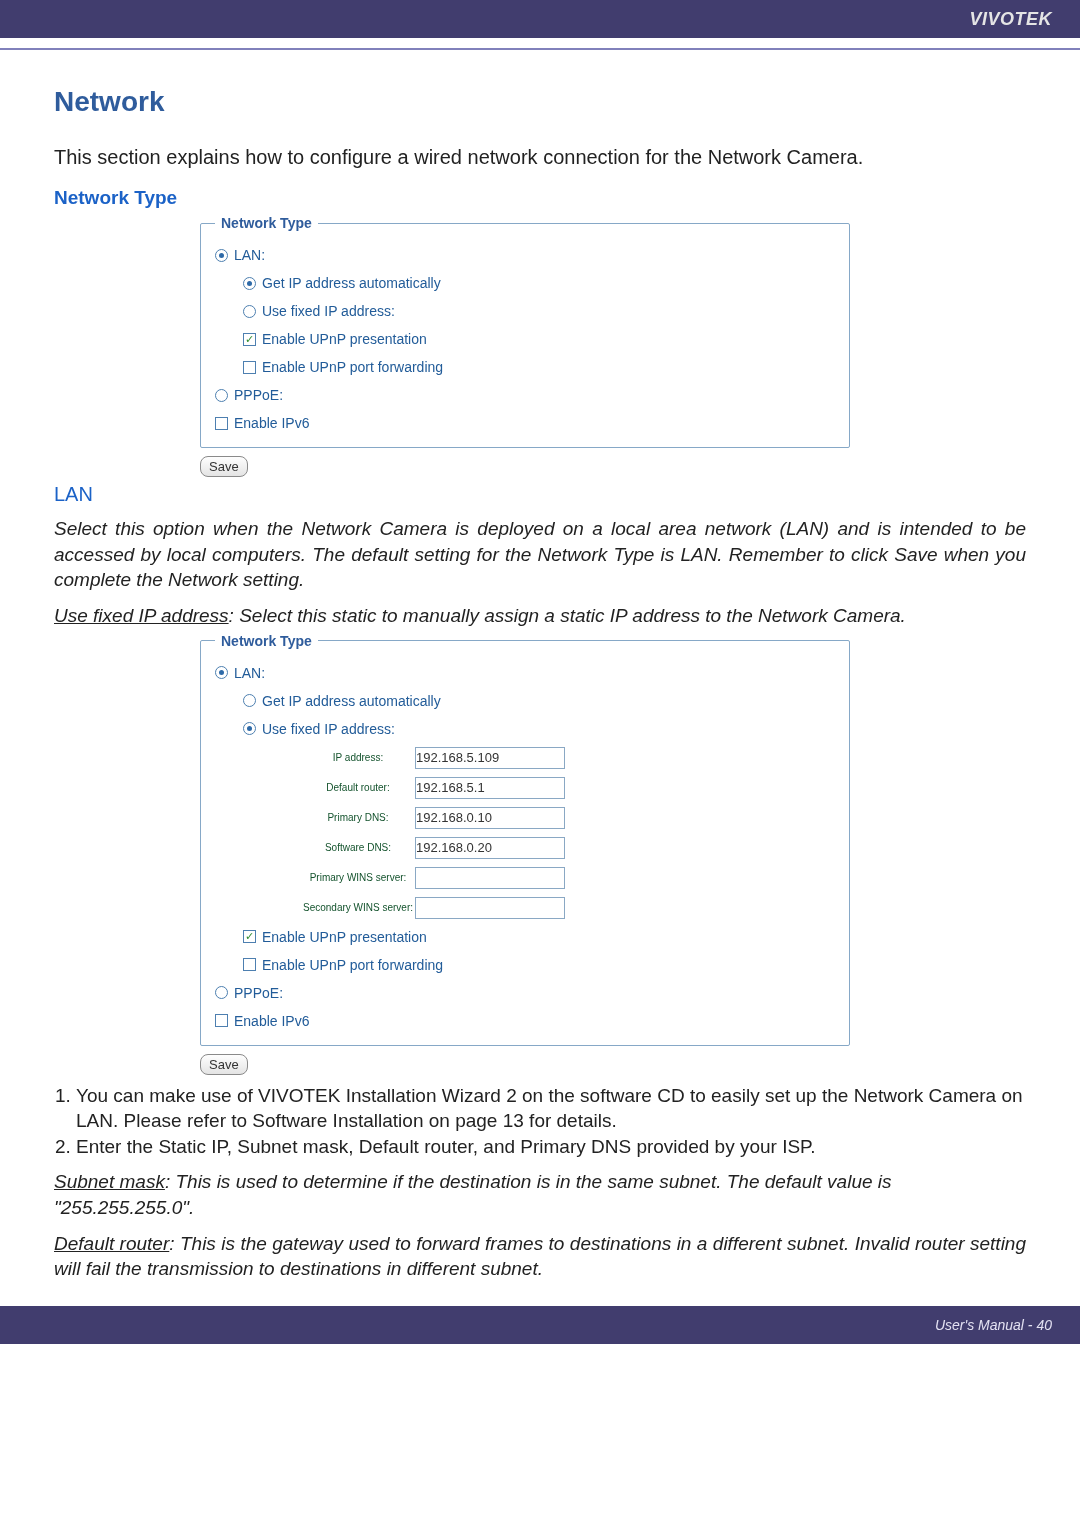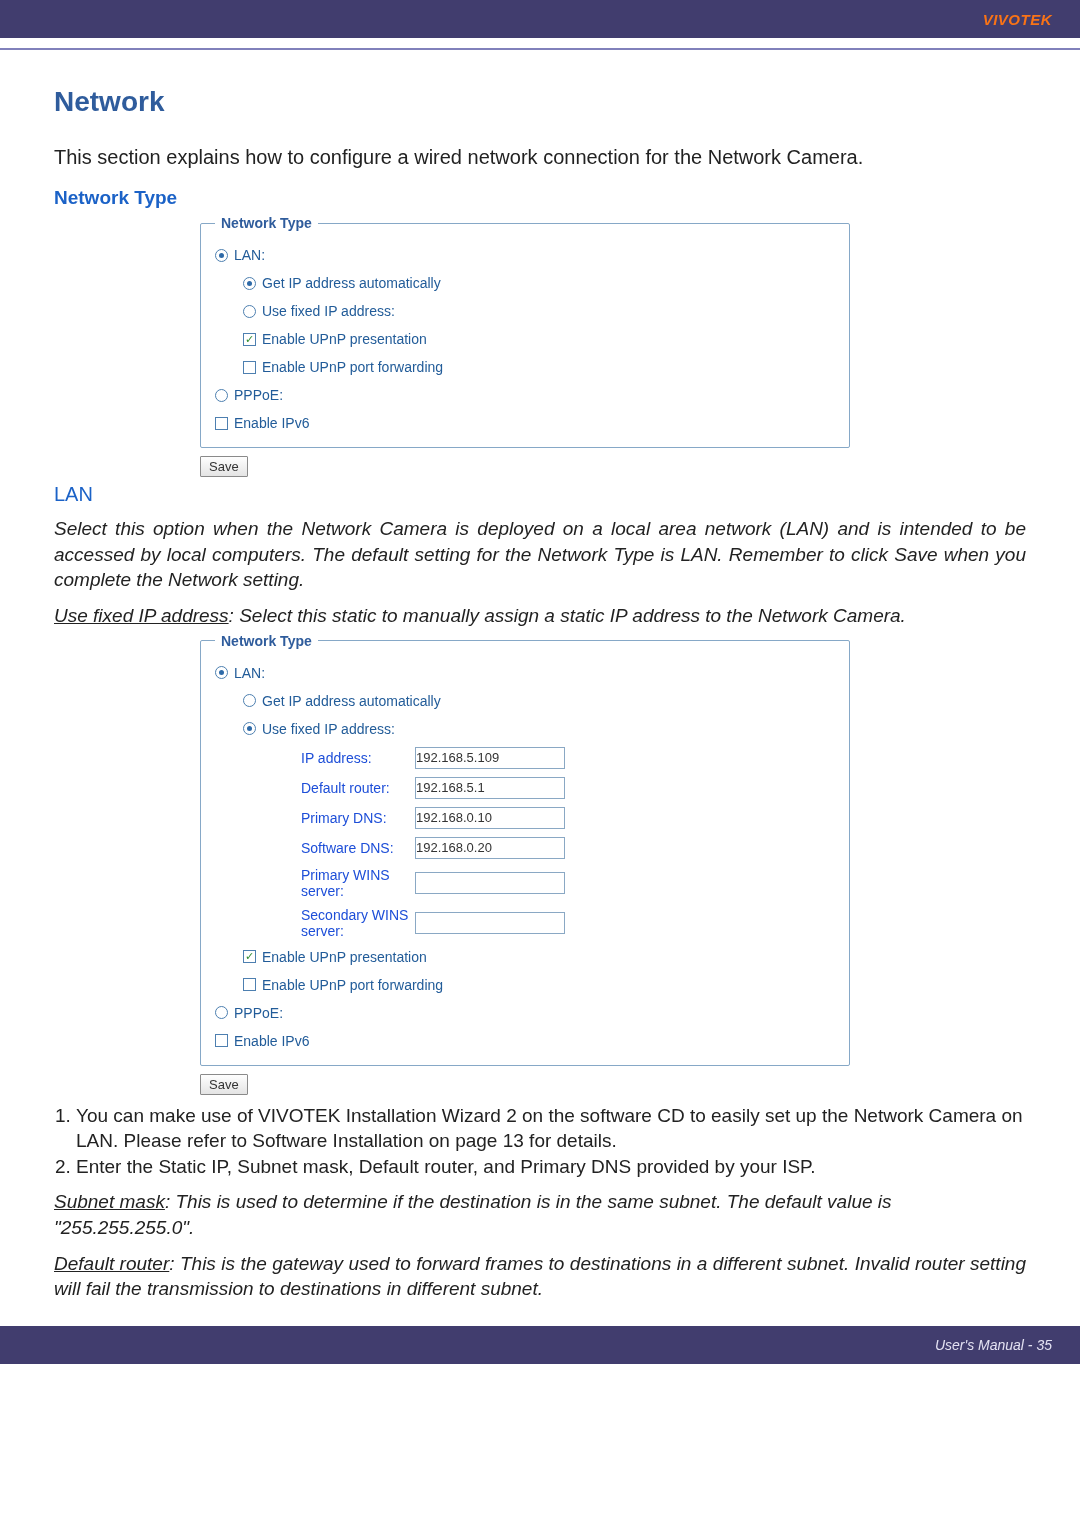--- a/index.html
+++ b/index.html
@@ -1,38 +1,38 @@
 <!DOCTYPE html>
 <html><head>
 <meta charset="utf-8">
 <style>
   * { box-sizing: border-box; margin: 0; padding: 0; }
   body { font-family: Arial, Helvetica, sans-serif; background: #fff; width: 1080px; }
   .page-header { background: #413d6e; height: 38px; display: flex; align-items: center; justify-content: flex-end; padding-right: 28px; }
-  .page-header span { color: #f97316; font-style: italic; font-weight: bold; font-size: 15px; letter-spacing: 0.5px; }
+  .page-header span { color: #e5e5e5; font-style: italic; font-weight: bold; font-size: 18px; letter-spacing: 0.5px; }
   .purple-line { height: 2px; background: #8181bb; margin-top: 10px; }
   .content { padding: 36px 54px 0 54px; }
   h1.section-title { color: #2f5c9c; font-size: 28px; font-weight: bold; margin-bottom: 28px; }
   .intro { font-size: 20px; color: #222; margin-bottom: 18px; }
   .subheading { color: #1b62c7; font-size: 19px; font-weight: bold; margin-bottom: 6px; }
   fieldset.nt { border: 1px solid #86a8c7; border-radius: 2px; margin-left: 146px; width: 650px; padding: 10px 14px 10px 14px; font-size: 14px; color: #225c99; background: #fff; }
   fieldset.nt legend { color: #2f5c9c; font-weight: bold; font-size: 14px; padding: 0 6px; }
   .opt-row { display: flex; align-items: center; padding: 6px 0; }
   .indent1 { padding-left: 28px; }
   .radio-dot, .radio-empty { width: 13px; height: 13px; border: 1px solid #4d7fb0; border-radius: 50%; display: inline-flex; align-items: center; justify-content: center; margin-right: 6px; flex-shrink:0; }
   .radio-dot::after { content: ""; width: 5px; height: 5px; background: #2e6aa8; border-radius: 50%; }
   .checkbox, .checkbox-checked { width: 13px; height: 13px; border: 1px solid #4d7fb0; display: inline-flex; align-items: center; justify-content: center; margin-right: 6px; flex-shrink:0; background:#fff; }
   .checkbox-checked::after { content: "✓"; font-size: 11px; color: #2e8b2e; line-height: 1; }
-  .save-btn { margin-left: 146px; margin-top: 8px; font-size: 13px; padding: 2px 8px; border: 1px solid #8a8a8a; border-radius: 1px; background: linear-gradient(#fefefe,#e4e4e4); color:#333; display:inline-block; }
+  .save-btn { margin-left: 146px; margin-top: 8px; font-size: 13px; padding: 2px 8px; border: 1px solid #8a8a8a; border-radius: 8px; background: linear-gradient(#fefefe,#e4e4e4); color:#333; display:inline-block; }
   .body-text { font-size: 19px; color: #222; line-height: 1.35; margin-top: 10px; font-style: italic; }
   .body-text.justify { text-align: justify; }
   .lan-head { color: #1b62c7; font-size: 20px; margin-top: 6px; }
   .ul { text-decoration: underline; }
   .field-row { display: flex; align-items: center; padding: 4px 0; }
-  .field-row .lbl { width: 200px; padding-left: 86px; color:#1d4ed8; font-size:14px; }
+  .field-row .lbl { width: 200px; padding-left: 86px; color:#14532d; font-size:10px;text-align:center; }
   .field-row input { width: 150px; height: 22px; border: 1px solid #8aa8c4; font-size: 13px; padding: 2px 0; color:#333; }
   .footer-bar { background: #413d6e; height: 38px; display: flex; align-items: center; justify-content: flex-end; padding-right: 28px; margin-top: 24px; }
   .footer-bar span { color: #e3e1f2; font-style: italic; font-size: 14px; }
   ol.numlist { list-style: decimal; margin-left: 22px; font-size: 19px; color:#222; line-height:1.35; margin-top:8px; }
 </style>
 </head>
 <body>
 
 <div class="page-header">
   <span>VIVOTEK</span>
@@ -160,14 +160,14 @@
     <span class="ul">Subnet mask</span><span>: This is used to determine if the destination is in the same subnet. The default value is "255.255.255.0".</span>
   </p>
 
   <p class="body-text justify">
     <span class="ul">Default router</span><span>: This is the gateway used to forward frames to destinations in a different subnet. Invalid router setting will fail the transmission to destinations in different subnet.</span>
   </p>
 
 </div>
 
 <div class="footer-bar">
-  <span>User's Manual - 35</span>
+  <span>User's Manual - 40</span>
 </div>
 
 </body></html>

